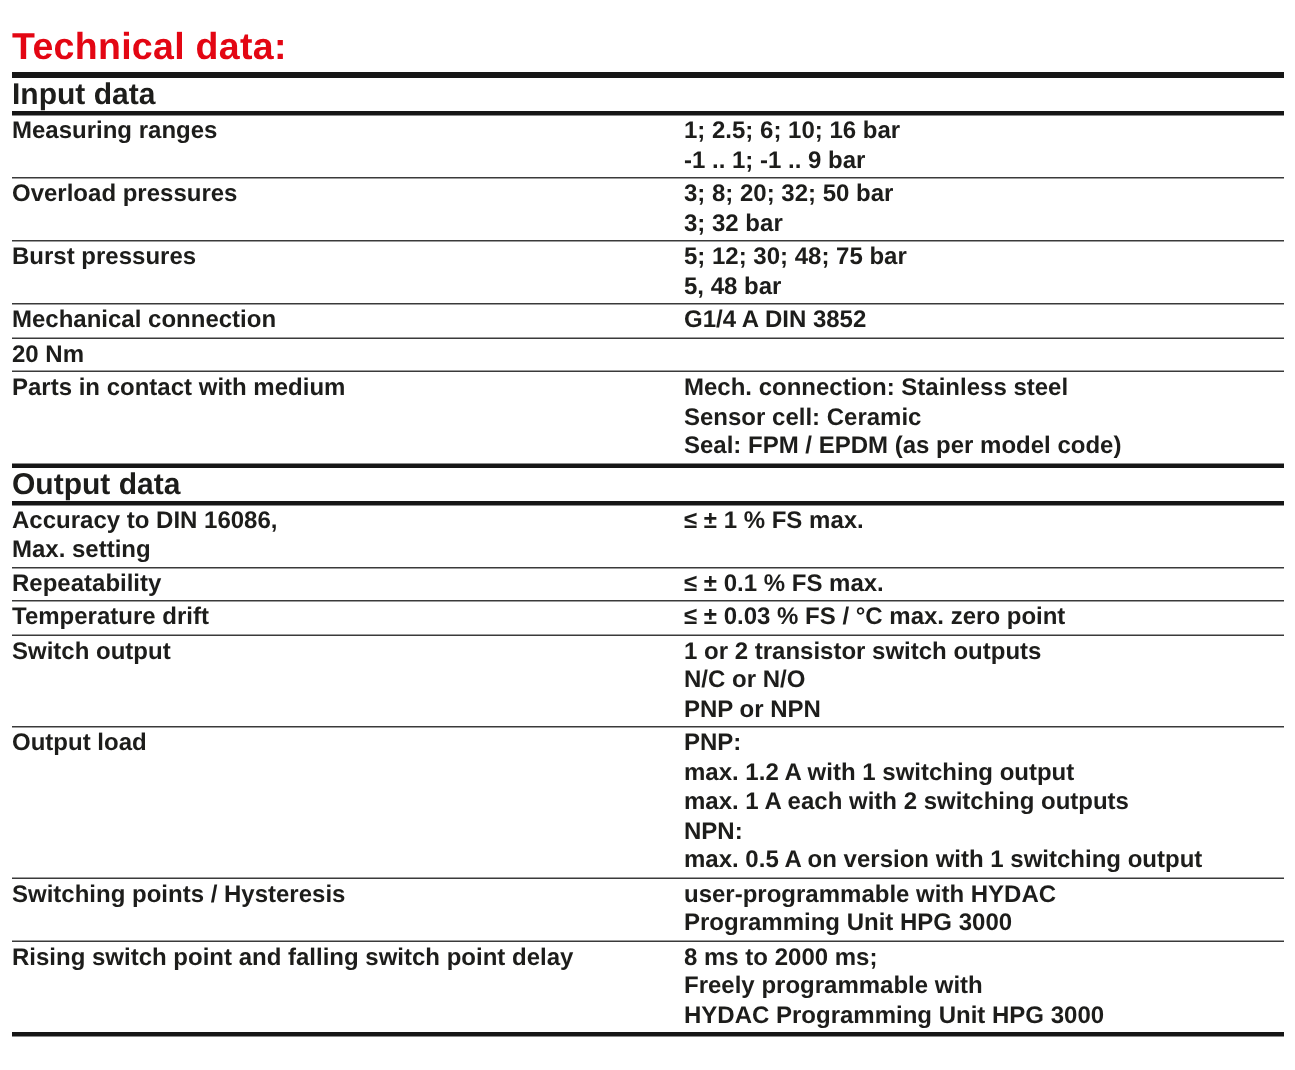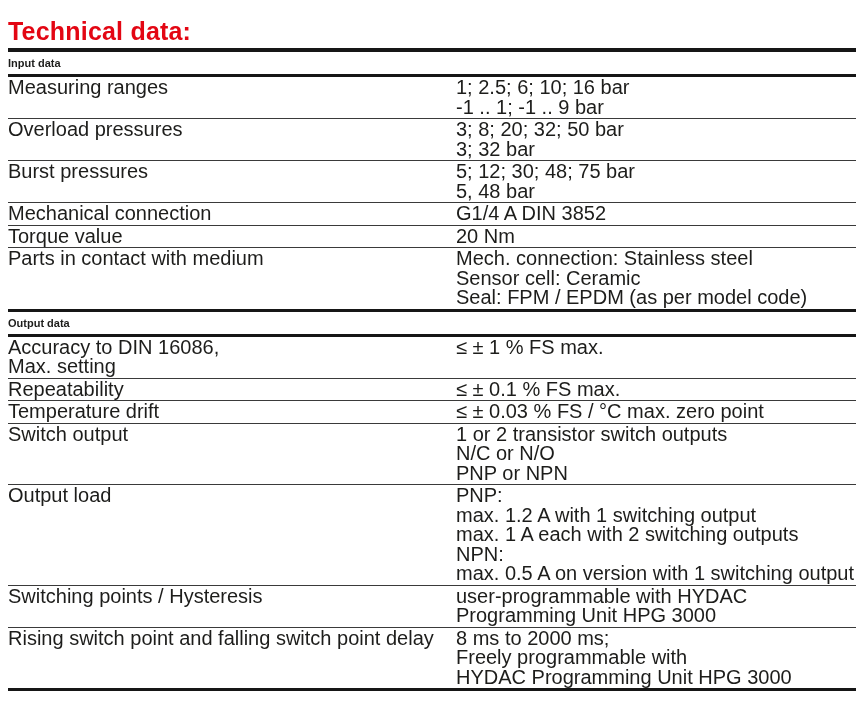--- a/index.html
+++ b/index.html
@@ -28,39 +28,40 @@
     line-height: 28px;
     margin: 0 0 3px 0;
     letter-spacing: 0.2px;
   }
   .tech-table {
     width: 100%;
     border-top: 4px solid #161616;
     border-bottom: 3px solid #161616;
   }
   .section-header {
-    font-size: 11px;
+    font-size: 20px;
     font-weight: bold;
     line-height: 20px;
     padding: 1px 0 1px 0;
     border-bottom: 3px solid #161616;
   }
   .section + .section .section-header {
     border-top: 3px solid #161616;
   }
   .row {
     display: grid;
     grid-template-columns: 448px 1fr;
     padding: 1px 0 1px 0;
   }
   .row + .row {
     border-top: 1px solid #3a3a3a;
   }
   .cell {
-    font-size: 20px;
+    font-size: 16px;
+    font-weight: bold;
   }
   .line {
     line-height: 19.5px;
     white-space: nowrap;
   }
 </style>
 </head>
 <body>
 
 <div class="page">
@@ -105,23 +106,20 @@
       <div class="row">
         <div class="cell label">
           <div class="line">Mechanical connection</div>
         </div>
         <div class="cell value">
           <div class="line">G1/4 A DIN 3852</div>
         </div>
       </div>
 
       <div class="row">
-        <div class="cell label">
-          <div class="line">Torque value</div>
-        </div>
         <div class="cell value">
           <div class="line">20 Nm</div>
         </div>
       </div>
 
       <div class="row">
         <div class="cell label">
           <div class="line">Parts in contact with medium</div>
         </div>
         <div class="cell value">

